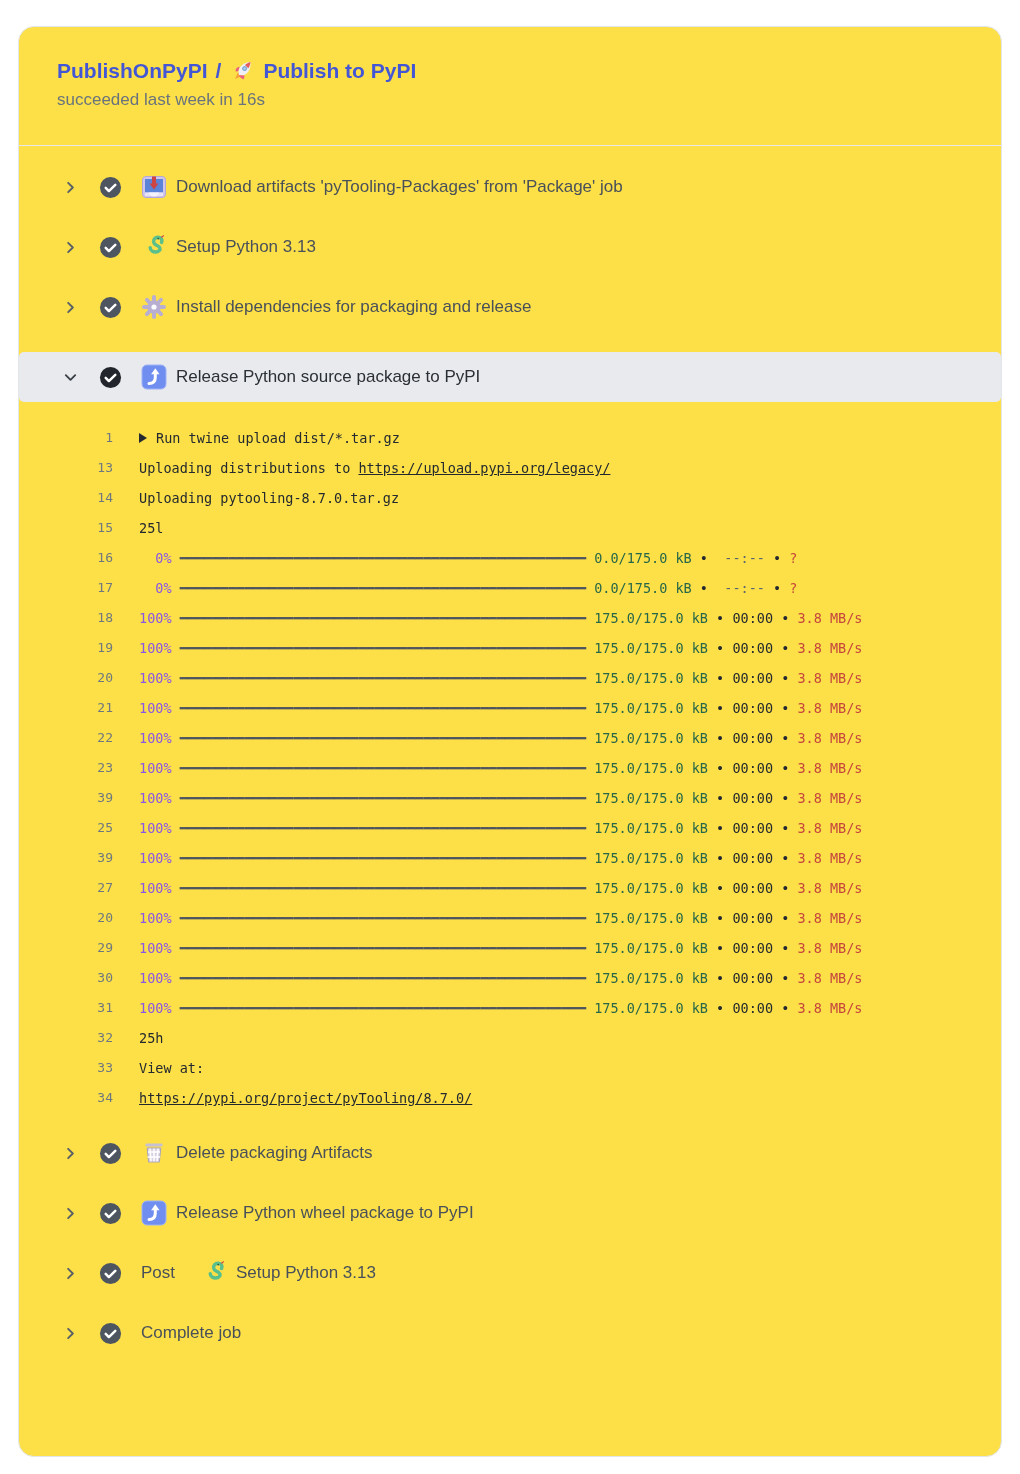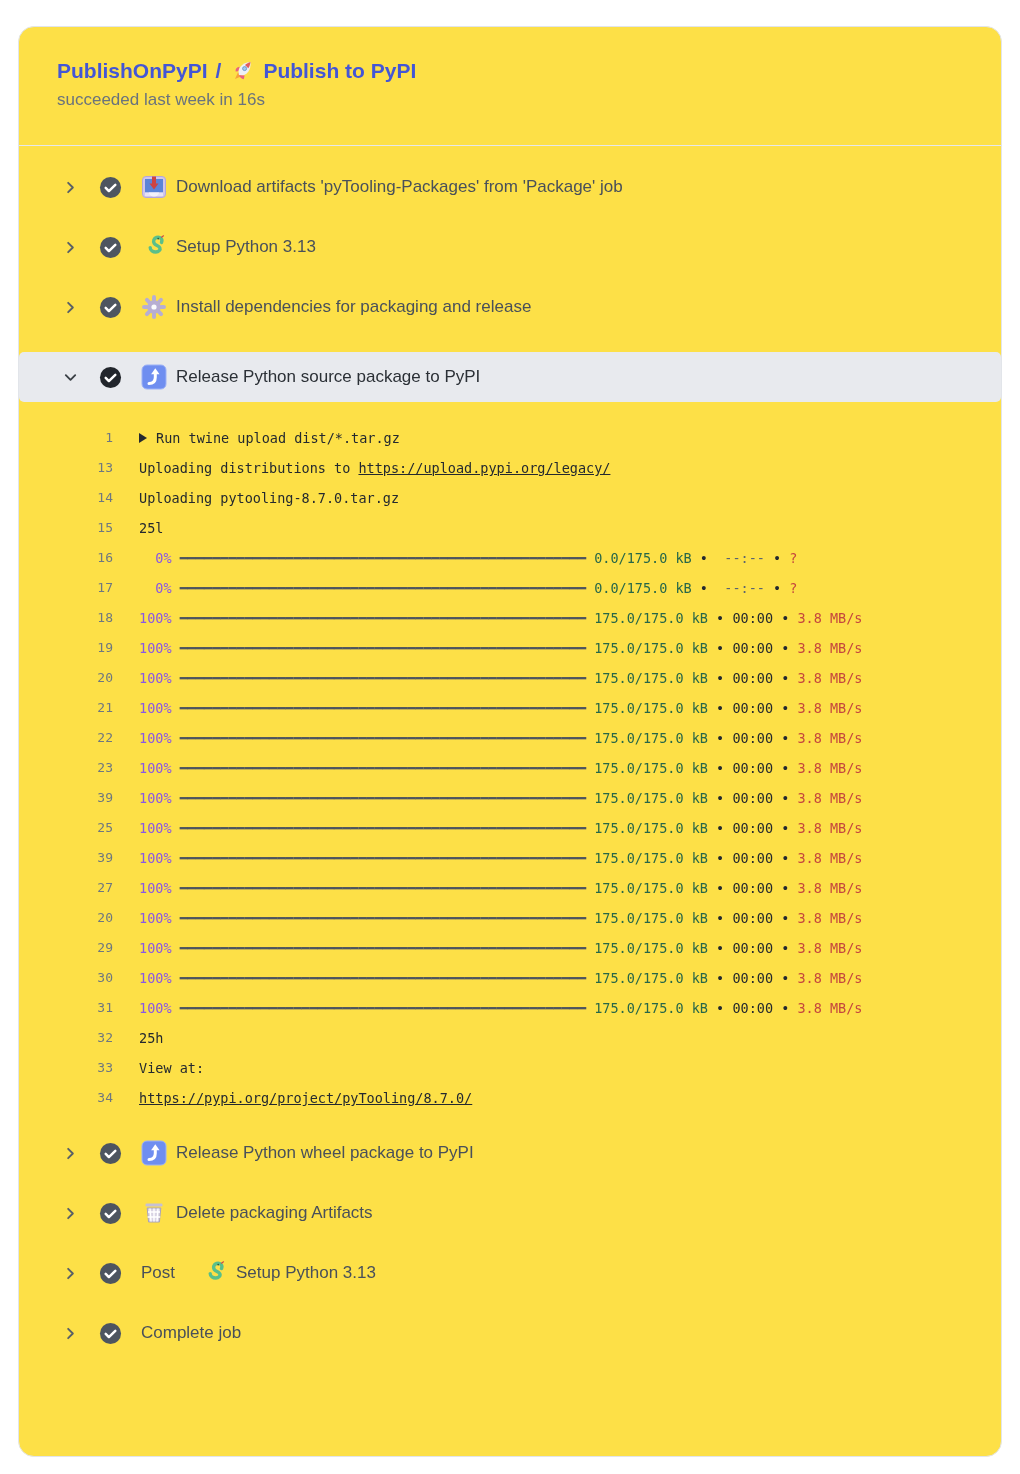--- a/index.html
+++ b/index.html
@@ -189,48 +189,48 @@
             </svg>
           </span>
           <span class="check">
             <svg viewBox="0 0 24 24" width="23" height="23">
    <circle cx="12" cy="12" r="11"></circle>
    <path d="M7 12.4 l3.3 3.3 L17 9.2" fill="none" stroke="#ffffff" stroke-width="2.6" stroke-linecap="round" stroke-linejoin="round"></path>
             </svg>
           </span>
           <span class="sicon">
             <svg viewBox="0 0 26 26" width="26" height="26">
-     <rect x="1" y="1" width="24" height="24" rx="5" fill="#6f8ef0" stroke="#9db2f6"></rect>
-     <path d="M8 19.5 c4.8 0 6.3-2.2 6.3-6.3 v-3" fill="none" stroke="#ffffff" stroke-width="3" stroke-linecap="round"></path>
-     <path d="M14.3 4.2 l4.2 6 h-8.4 Z" fill="#ffffff"></path>
-            </svg>
-          </span>
-          <span class="slabel">Release Python wheel package to PyPI</span>
-        </div>
-        <div class="step-row">
-          <span class="chev">
-            <svg viewBox="0 0 16 16" width="15" height="15">
-   <path d="M5.5 3 l5 5 -5 5" fill="none" stroke="#596066" stroke-width="2" stroke-linecap="round" stroke-linejoin="round"></path>
-            </svg>
-          </span>
-          <span class="check">
-            <svg viewBox="0 0 24 24" width="23" height="23">
-   <circle cx="12" cy="12" r="11"></circle>
-   <path d="M7 12.4 l3.3 3.3 L17 9.2" fill="none" stroke="#ffffff" stroke-width="2.6" stroke-linecap="round" stroke-linejoin="round"></path>
-            </svg>
-          </span>
-          <span class="sicon">
-            <svg viewBox="0 0 26 26" width="26" height="26">
      <rect x="4.5" y="3.5" width="17" height="3" rx="1.2" fill="#c6c0d4"></rect>
      <path d="M6.2 8 h13.6 l-1.4 14 h-10.8 Z" fill="#d8d3e3" stroke="#aaa3bd"></path>
      <path d="M9 8.5 l1 13 M13 8.5 v13 M17 8.5 l-1 13" stroke="#ffffff" stroke-width="1.4"></path>
      <path d="M7 12 h12 M6.6 17 h12.6" stroke="#ffffff" stroke-width="1.4"></path>
             </svg>
           </span>
           <span class="slabel">Delete packaging Artifacts</span>
+        </div>
+        <div class="step-row">
+          <span class="chev">
+            <svg viewBox="0 0 16 16" width="15" height="15">
+   <path d="M5.5 3 l5 5 -5 5" fill="none" stroke="#596066" stroke-width="2" stroke-linecap="round" stroke-linejoin="round"></path>
+            </svg>
+          </span>
+          <span class="check">
+            <svg viewBox="0 0 24 24" width="23" height="23">
+   <circle cx="12" cy="12" r="11"></circle>
+   <path d="M7 12.4 l3.3 3.3 L17 9.2" fill="none" stroke="#ffffff" stroke-width="2.6" stroke-linecap="round" stroke-linejoin="round"></path>
+            </svg>
+          </span>
+          <span class="sicon">
+            <svg viewBox="0 0 26 26" width="26" height="26">
+     <rect x="1" y="1" width="24" height="24" rx="5" fill="#6f8ef0" stroke="#9db2f6"></rect>
+     <path d="M8 19.5 c4.8 0 6.3-2.2 6.3-6.3 v-3" fill="none" stroke="#ffffff" stroke-width="3" stroke-linecap="round"></path>
+     <path d="M14.3 4.2 l4.2 6 h-8.4 Z" fill="#ffffff"></path>
+            </svg>
+          </span>
+          <span class="slabel">Release Python wheel package to PyPI</span>
         </div>
         <div class="step-row">
           <span class="chev">
             <svg viewBox="0 0 16 16" width="15" height="15">
    <path d="M5.5 3 l5 5 -5 5" fill="none" stroke="#596066" stroke-width="2" stroke-linecap="round" stroke-linejoin="round"></path>
             </svg>
           </span>
           <span class="check">
             <svg viewBox="0 0 24 24" width="23" height="23">
    <circle cx="12" cy="12" r="11"></circle>

